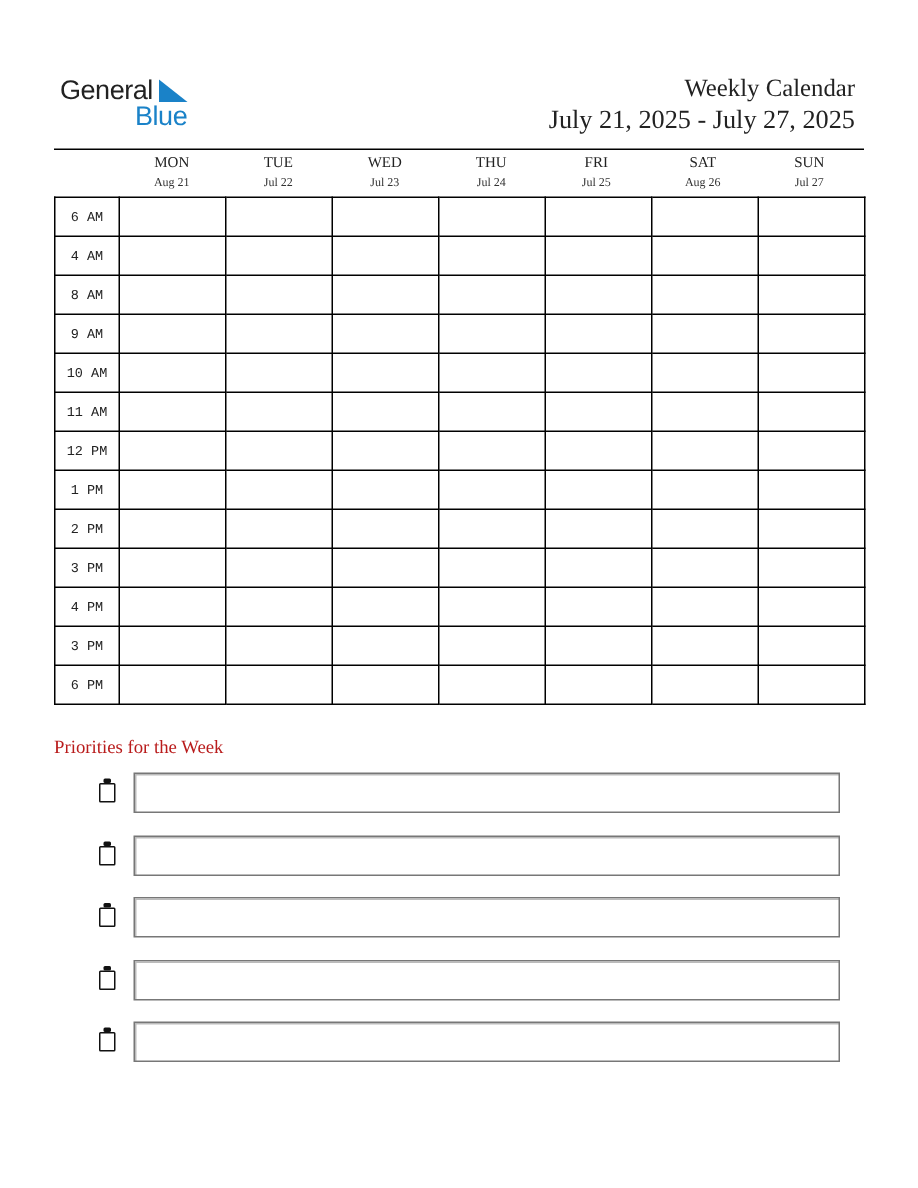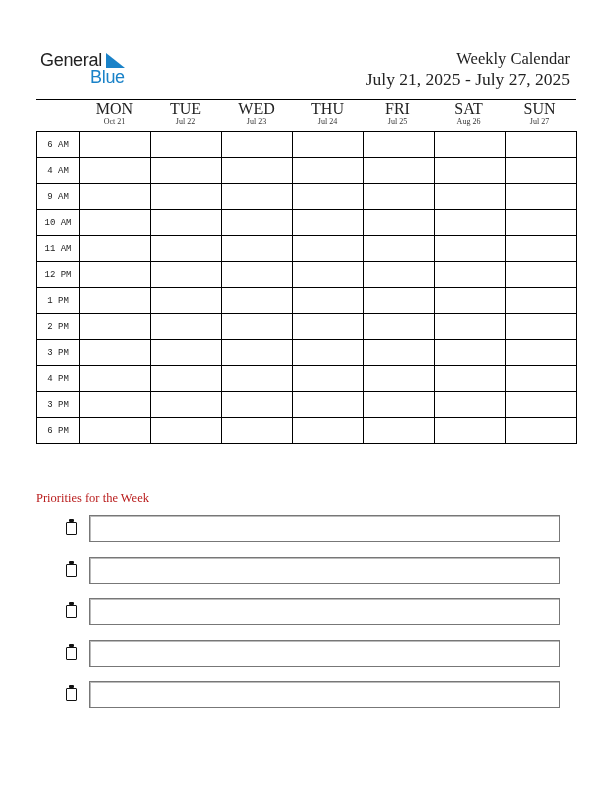--- a/index.html
+++ b/index.html
@@ -5,21 +5,21 @@
   html, body { margin:0; padding:0; background:#ffffff; }
   body { width:612px; height:792px; position:relative; overflow:hidden; font-family:"DejaVu Serif", serif; color:#222; }
   .logo { position:absolute; left:40px; top:50px; width:100px; height:40px; }
   .logo .general { position:absolute; left:0; top:0; font-family:"Liberation Sans", sans-serif; font-size:18px; color:#222; letter-spacing:-0.3px; }
   .logo .blue { position:absolute; left:50px; top:17px; font-family:"Liberation Sans", sans-serif; font-size:18px; color:#1a82c8; letter-spacing:-0.3px; }
   .logo .tri { position:absolute; left:66px; top:3px; width:0; height:0; border-left:19px solid #1a82c8; border-top:15px solid transparent; }
   .title { position:absolute; right:42px; top:49px; text-align:right; font-family:"Liberation Serif", serif; font-size:16.5px; line-height:20px; color:#222; }
   .title .range { font-size:17.5px; }
   .rule { position:absolute; left:36px; top:99px; width:540px; height:1px; background:#000; }
   .dayhead { position:absolute; top:102px; text-align:center; font-family:"Liberation Serif", serif; }
-  .dayhead .dn { font-size:16px; line-height:14px; color:#222; }
+  .dayhead .dn { font-size:10px; line-height:14px; color:#222; }
   .dayhead .dd { font-size:8px; line-height:12px; color:#333; }
   table.grid { position:absolute; left:36px; top:131px; border-collapse:collapse; }
   table.grid td { border:1px solid #000; height:25px; padding:0; }
   table.grid td.time { width:42px; text-align:center; font-family:Liberation Mono, monospace; font-size:9px; color:#222; }
   table.grid td.cell { width:70px; }
   .prio-title { position:absolute; left:36px; top:491px; font-family:"Liberation Serif", serif; font-size:12.5px; color:#b91c1c; }
   .prio-row { position:absolute; left:0; width:612px; height:30px; }
   .clip { position:absolute; left:66px; top:7px; width:11px; height:13px; border:1.3px solid #111; border-radius:1px; box-sizing:border-box; }
   .clip::before { content:""; position:absolute; left:2px; top:-4px; width:5px; height:3px; background:#111; border-radius:1px; }
   .prio-box { position:absolute; left:89px; top:0; width:471px; height:27px; border:1px solid #777; box-shadow: inset 1px 1px 0 #bbb; background:#fff; box-sizing:border-box; }
@@ -36,21 +36,21 @@
 <div class="title">
   <div>Weekly Calendar</div>
   <div class="range">July 21, 2025 - July 27, 2025</div>
 </div>
 
 <div class="rule"></div>
 
 <div id="dayheads">
     <div class="dayhead" style="left: 79px; width: 71px;">
       <div class="dn">MON</div>
-      <div class="dd">Oct 21</div>
+      <div class="dd">Aug 21</div>
     </div>
     <div class="dayhead" style="left: 150px; width: 71px; text-align: center;">
       <div class="dn">TUE</div>
       <div class="dd">Jul 22</div>
     </div>
     <div class="dayhead" style="left: 221px; width: 71px;">
       <div class="dn">WED</div>
       <div class="dd">Jul 23</div>
     </div>
     <div class="dayhead" style="left: 292px; width: 71px;">
@@ -87,20 +87,30 @@
         <td class="time">4 AM</td>
         <td class="cell"></td>
         <td class="cell"></td>
         <td class="cell"></td>
         <td class="cell"></td>
         <td class="cell"></td>
         <td class="cell"></td>
         <td class="cell"></td>
       </tr>
       <tr>
+        <td class="time">8 AM</td>
+        <td class="cell"></td>
+        <td class="cell"></td>
+        <td class="cell"></td>
+        <td class="cell"></td>
+        <td class="cell"></td>
+        <td class="cell"></td>
+        <td class="cell"></td>
+      </tr>
+      <tr>
         <td class="time">9 AM</td>
         <td class="cell"></td>
         <td class="cell"></td>
         <td class="cell"></td>
         <td class="cell"></td>
         <td class="cell"></td>
         <td class="cell"></td>
         <td class="cell"></td>
       </tr>
       <tr>

